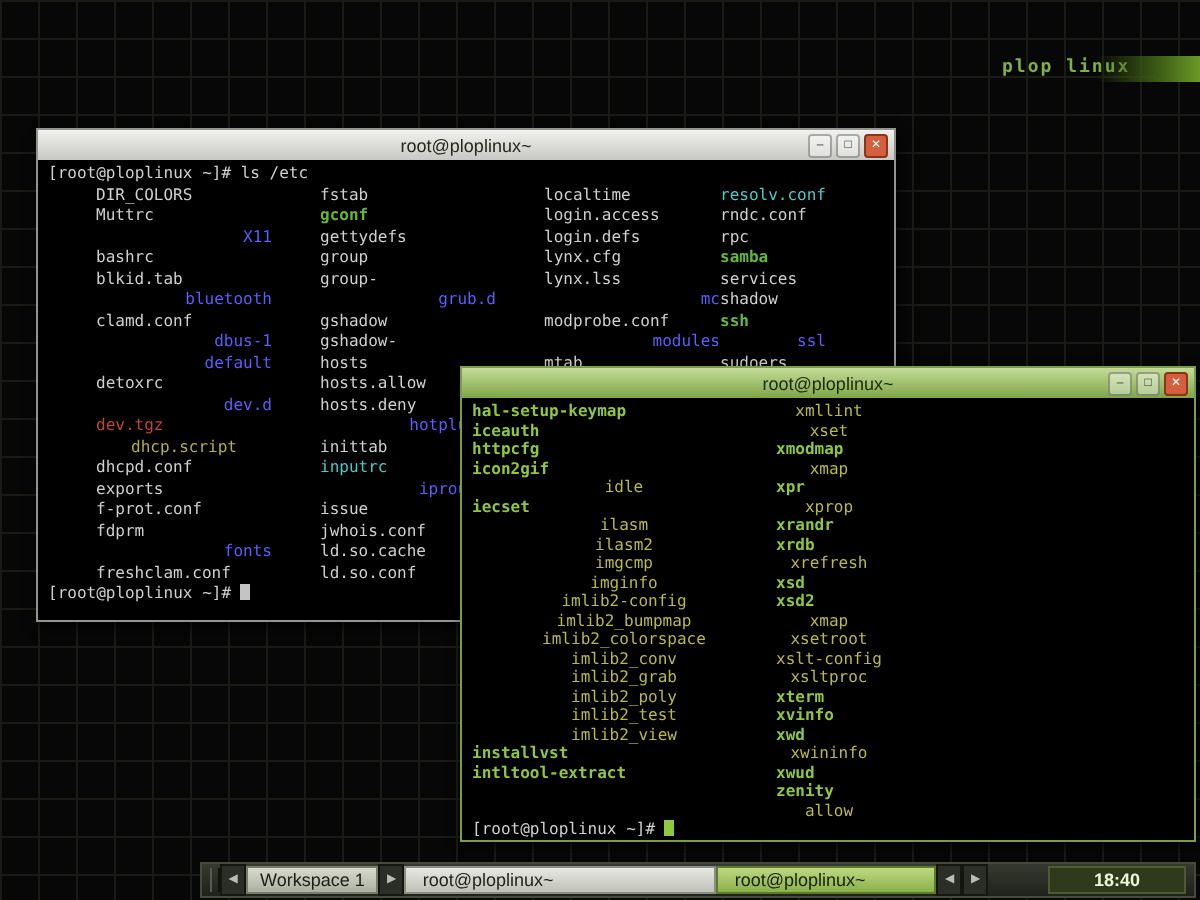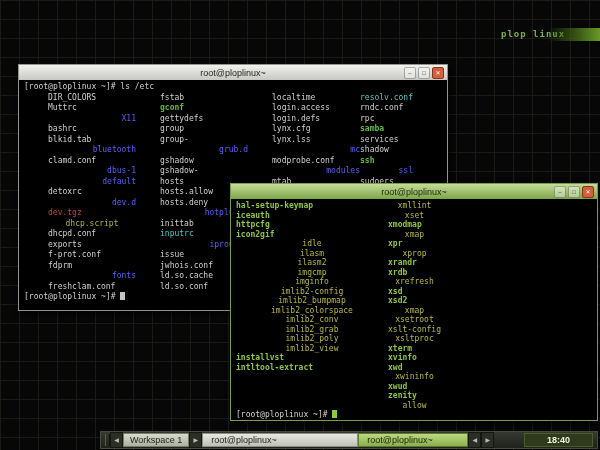--- a/index.html
+++ b/index.html
@@ -187,30 +187,32 @@
     </span>
   </div>
   <div class="content c2">
     <div class="cols">
       <div class="col wl">
           <div class="entry green">hal-setup-keymap</div>
           <div class="entry green">iceauth</div>
           <div class="entry green">httpcfg</div>
           <div class="entry green">icon2gif</div>
           <div class="entry yellow">idle</div>
+          <div class="entry green">iecset</div>
           <div class="entry yellow">ilasm</div>
           <div class="entry yellow">ilasm2</div>
           <div class="entry yellow">imgcmp</div>
           <div class="entry yellow">imginfo</div>
           <div class="entry yellow">imlib2-config</div>
           <div class="entry yellow">imlib2_bumpmap</div>
           <div class="entry yellow">imlib2_colorspace</div>
           <div class="entry yellow">imlib2_conv</div>
           <div class="entry yellow">imlib2_grab</div>
           <div class="entry yellow">imlib2_poly</div>
+          <div class="entry yellow">imlib2_test</div>
           <div class="entry yellow">imlib2_view</div>
           <div class="entry green">installvst</div>
           <div class="entry green">intltool-extract</div>
         </div>
       <div class="col">
           <div class="entry yellow">xmllint</div>
           <div class="entry yellow">xset</div>
           <div class="entry green">xmodmap</div>
           <div class="entry yellow">xmap</div>
           <div class="entry green">xpr</div>

